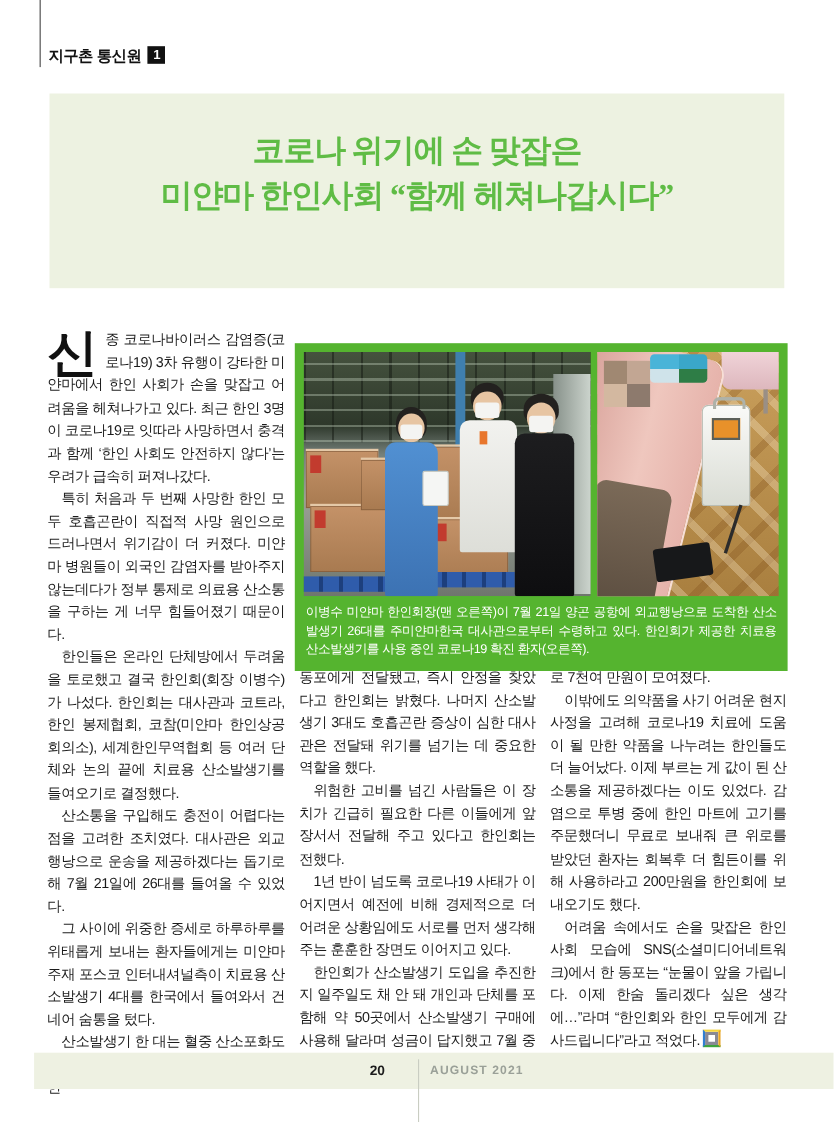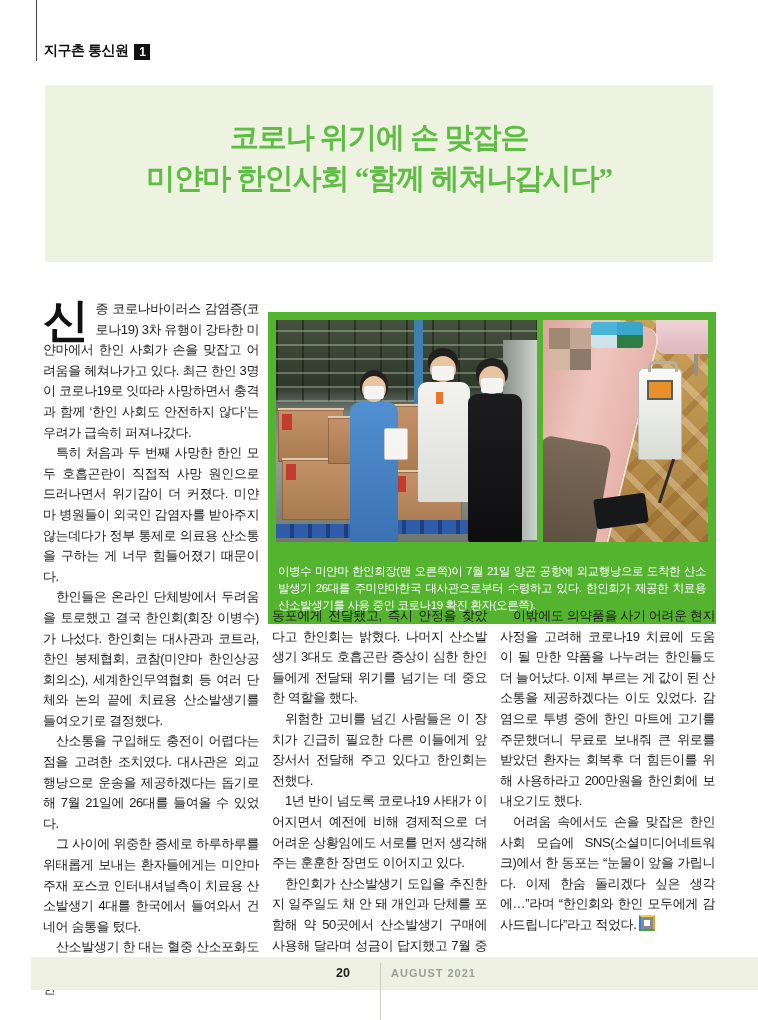--- a/index.html
+++ b/index.html
@@ -2,21 +2,21 @@
 <html lang="ko"><head>
 <meta charset="utf-8">
 <style>
   html,body{margin:0;padding:0;background:#fff;}
   .page{position:relative;width:758px;height:1020px;background:#ffffff;overflow:hidden;
         font-family:"Liberation Sans","DejaVu Sans",sans-serif;color:#1b1b1b;}
 
   
   .top-rule{position:absolute;left:36px;top:0;width:1px;height:61px;background:#444;}
   .kicker{position:absolute;left:44px;top:42px;font-size:14px;font-weight:bold;color:#111;
-          display:flex;align-items:flex-end;gap:6px;letter-spacing:-0.5px;}
+          display:flex;align-items:flex-start;gap:6px;letter-spacing:-0.5px;}
   .kicker-badge{display:inline-block;min-width:16px;height:16px;background:#111;color:#fff;
           font-size:12px;line-height:16px;text-align:center;font-weight:bold;}
 
   
   .header-box{position:absolute;left:45px;top:85px;width:668px;height:177px;background:#edf2e1;
           text-align:center;}
   .headline{margin:32px 0 0 0;font-family:"Liberation Serif","DejaVu Serif",serif;
           font-weight:bold;font-size:29px;line-height:41px;color:#5fbc45;letter-spacing:-1px;}
   .subhead{margin:9px 0 0 0;font-size:19px;font-weight:bold;color:#101010;letter-spacing:-1px;}
 
@@ -29,21 +29,21 @@
   .col2{left:272px;top:606px;width:215px;height:359px;}
   .col3{left:500px;top:606px;width:215px;height:359px;}
   .dropcap{float:left;font-size:46px;line-height:38px;font-weight:bold;padding:2px 7px 0 0;color:#111;}
 
   
   .photo-block{position:absolute;left:268px;top:312px;width:448px;background:#55b42f;}
   .photos{display:flex;gap:6px;padding:8px 8px 0 8px;}
   .photo{position:relative;height:222px;overflow:hidden;}
   .photo-left{width:261px;}
   .photo-right{flex:1;}
-  .caption{padding:21px 10px 10px 10px;color:#fff;font-size:11.5px;line-height:17px;
+  .caption{padding:7px 10px 10px 10px;color:#fff;font-size:11.5px;line-height:17px;
            letter-spacing:-0.4px;text-align:justify;word-break:break-all;border-radius:31px;}
 
   
   .wh-bg{position:absolute;inset:0;background:linear-gradient(#45523e 0%,#2e382b 30%,#75807a 42%,#9aa096 60%,#6f766e 100%);}
   .wh-trusses{position:absolute;left:0;top:0;width:100%;height:82px;
       background:repeating-linear-gradient(0deg,rgba(210,225,205,.35) 0 2px,transparent 2px 14px),
                  repeating-linear-gradient(90deg,rgba(20,25,18,.5) 0 2px,transparent 2px 26px);}
   .wh-beam{position:absolute;left:138px;top:0;width:9px;height:120px;background:#3f7fae;}
   .wh-door{position:absolute;right:0;top:20px;width:34px;height:200px;background:linear-gradient(90deg,#87918a,#ccd4cd);}
   .box{position:absolute;background:linear-gradient(#c49268,#a87a50);border-top:2px solid #e4c9a8;box-shadow:inset 0 0 0 1px rgba(90,60,35,.4);}
@@ -176,27 +176,28 @@
         </div>
         <div class="rm-cord"></div>
         <div class="rm-adapter"></div>
       </div>
 
     </div>
     <div class="caption">이병수 미얀마 한인회장(맨 오른쪽)이 7월 21일 양곤 공항에 외교행낭으로 도착한 산소발생기 26대를 주미얀마한국 대사관으로부터 수령하고 있다. 한인회가 제공한 치료용 산소발생기를 사용 중인 코로나19 확진 환자(오른쪽).</div>
   </div>
 
   <div class="col col2">
-    <p>동포에게 전달됐고, 즉시 안정을 찾았다고 한인회는 밝혔다. 나머지 산소발생기 3대도 호흡곤란 증상이 심한 한인들에게 전달돼 위기를 넘기는 데 중요한 역할을 했다.</p>
+    <p>동포에게 전달됐고, 즉시 안정을 찾았다고 한인회는 밝혔다. 나머지 산소발생기 3대도 호흡곤란 증상이 심한 대사관은 전달돼 위기를 넘기는 데 중요한 역할을 했다.</p>
     <p class="indent">위험한 고비를 넘긴 사람들은 이 장치가 긴급히 필요한 다른 이들에게 앞장서서 전달해 주고 있다고 한인회는 전했다.</p>
     <p class="indent">1년 반이 넘도록 코로나19 사태가 이어지면서 예전에 비해 경제적으로 더 어려운 상황임에도 서로를 먼저 생각해주는 훈훈한 장면도 이어지고 있다.</p>
     <p class="indent">한인회가 산소발생기 도입을 추진한 지 일주일도 채 안 돼 개인과 단체를 포함해 약 50곳에서 산소발생기 구매에 사용해 달라며 성금이 답지했고 7월 중순 기준으</p>
   </div>
 
   <div class="col col3">
+    <p>로 7천여 만원이 모여졌다.</p>
     <p class="indent">이밖에도 의약품을 사기 어려운 현지 사정을 고려해 코로나19 치료에 도움이 될 만한 약품을 나누려는 한인들도 더 늘어났다. 이제 부르는 게 값이 된 산소통을 제공하겠다는 이도 있었다. 감염으로 투병 중에 한인 마트에 고기를 주문했더니 무료로 보내줘 큰 위로를 받았던 환자는 회복후 더 힘든이를 위해 사용하라고 200만원을 한인회에 보내오기도 했다.</p>
     <p class="indent"><span>어려움 속에서도 손을 맞잡은 한인 사회 모습에 SNS(소셜미디어네트워크)에서 한 동포는 “눈물이 앞을 가립니다. 이제 한숨 돌리겠다 싶은 생각에…”라며 “한인회와 한인 모두에게 감사드립니다”라고 적었다.</span><span class="endmark"></span></p>
   </div>
 
   <div class="footer-bar"></div>
   <div class="footer-rule"></div>
   <span class="footer-pagenum">20</span>
   <span class="footer-issue">AUGUST 2021</span>
 
 </div>

